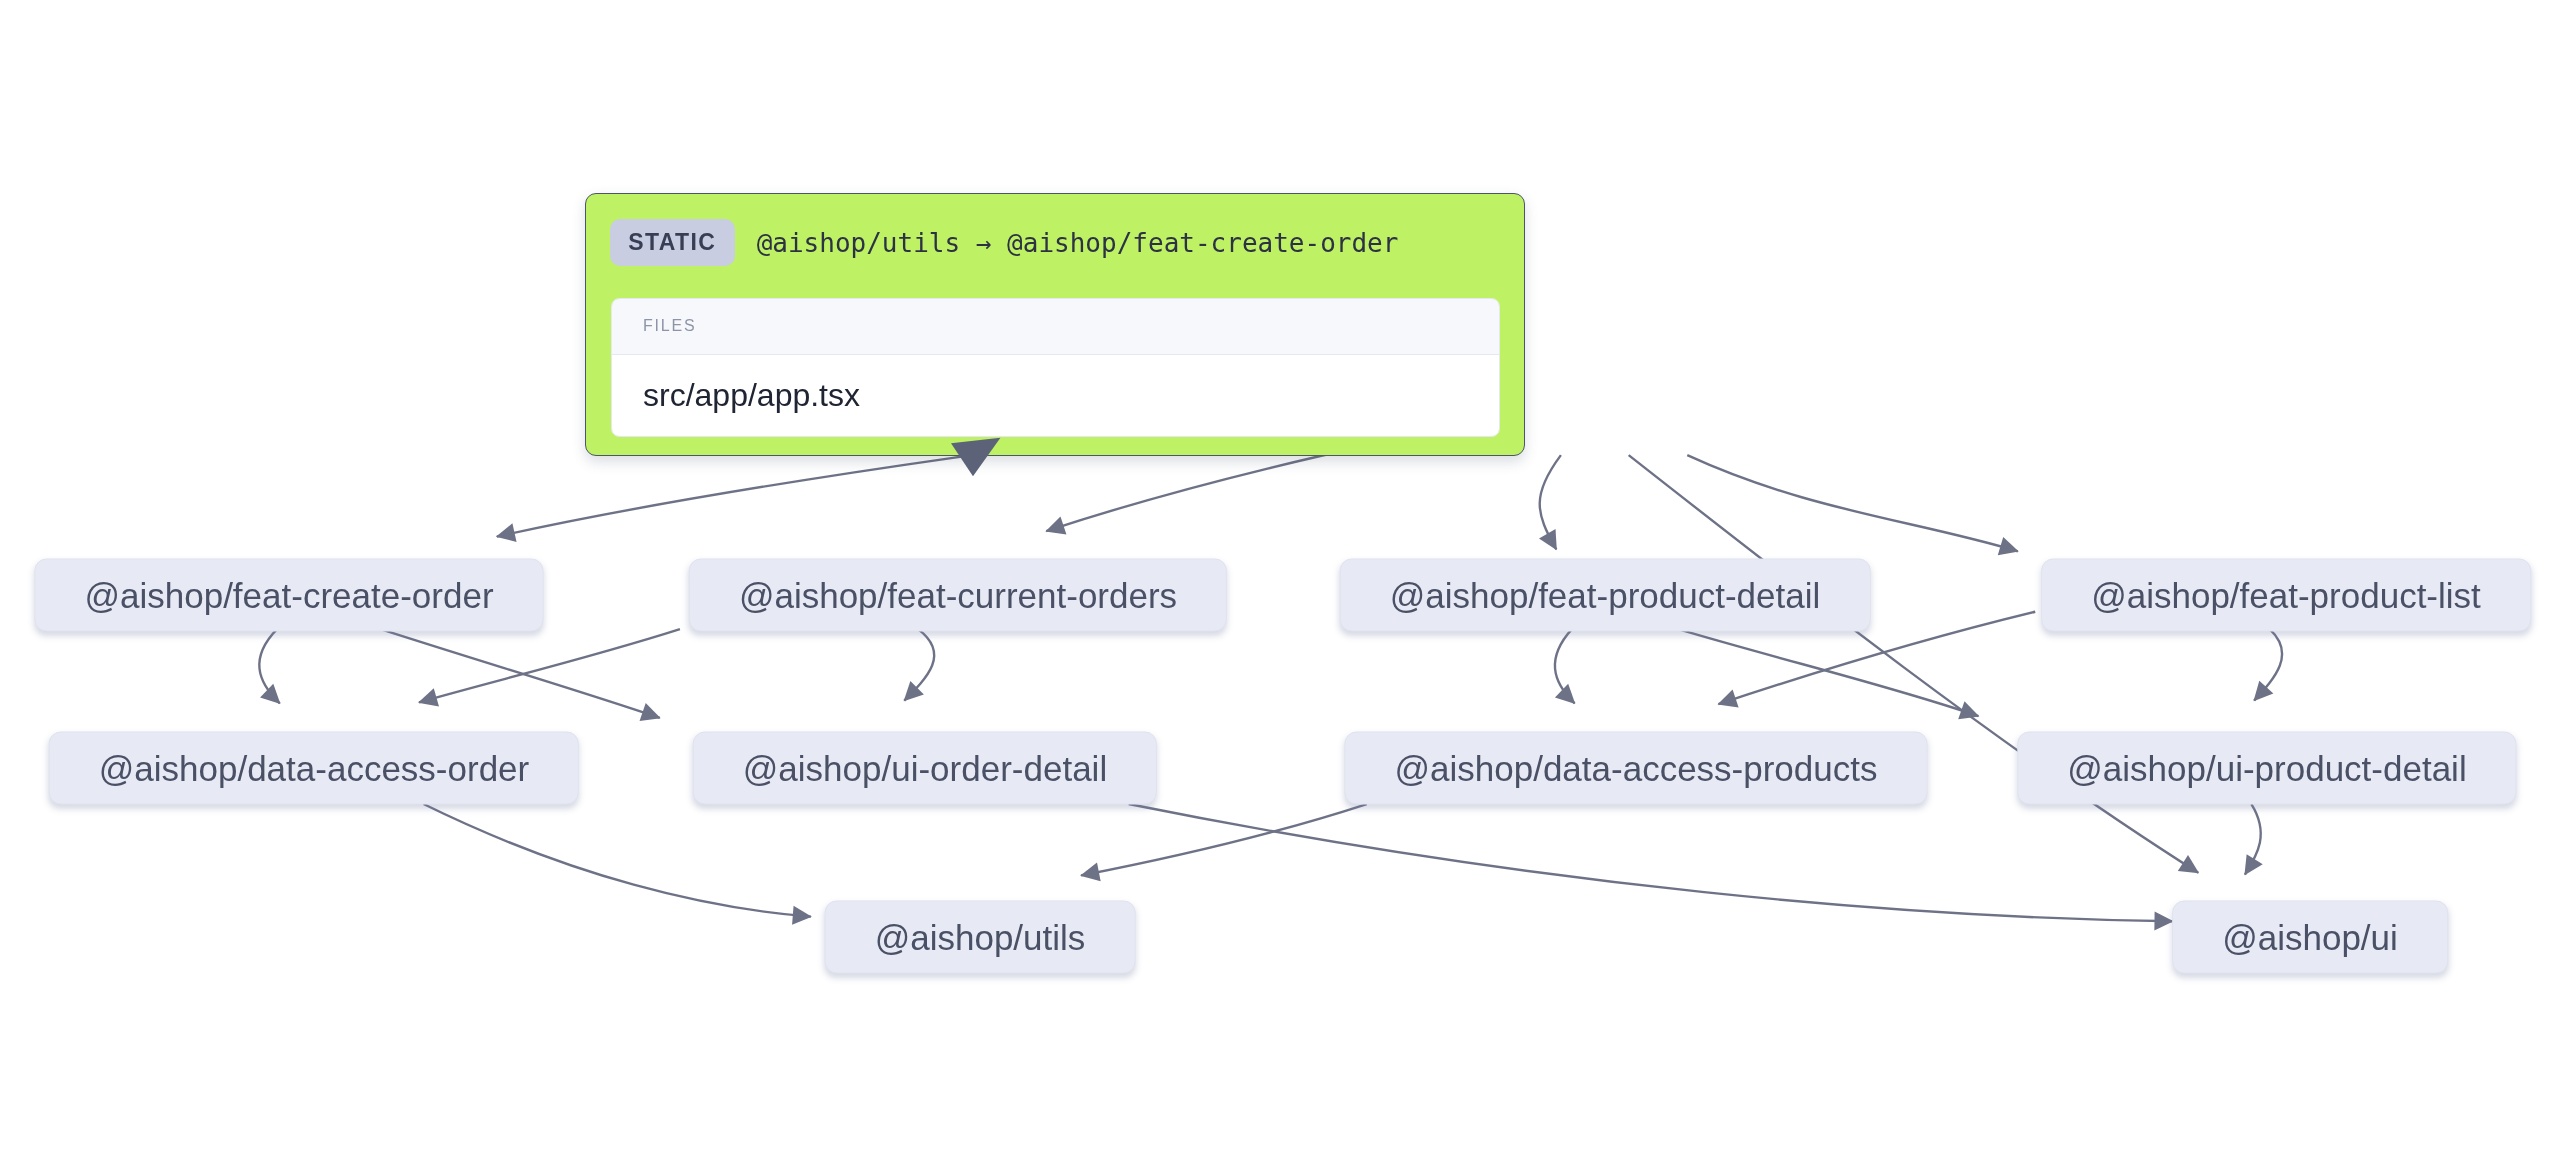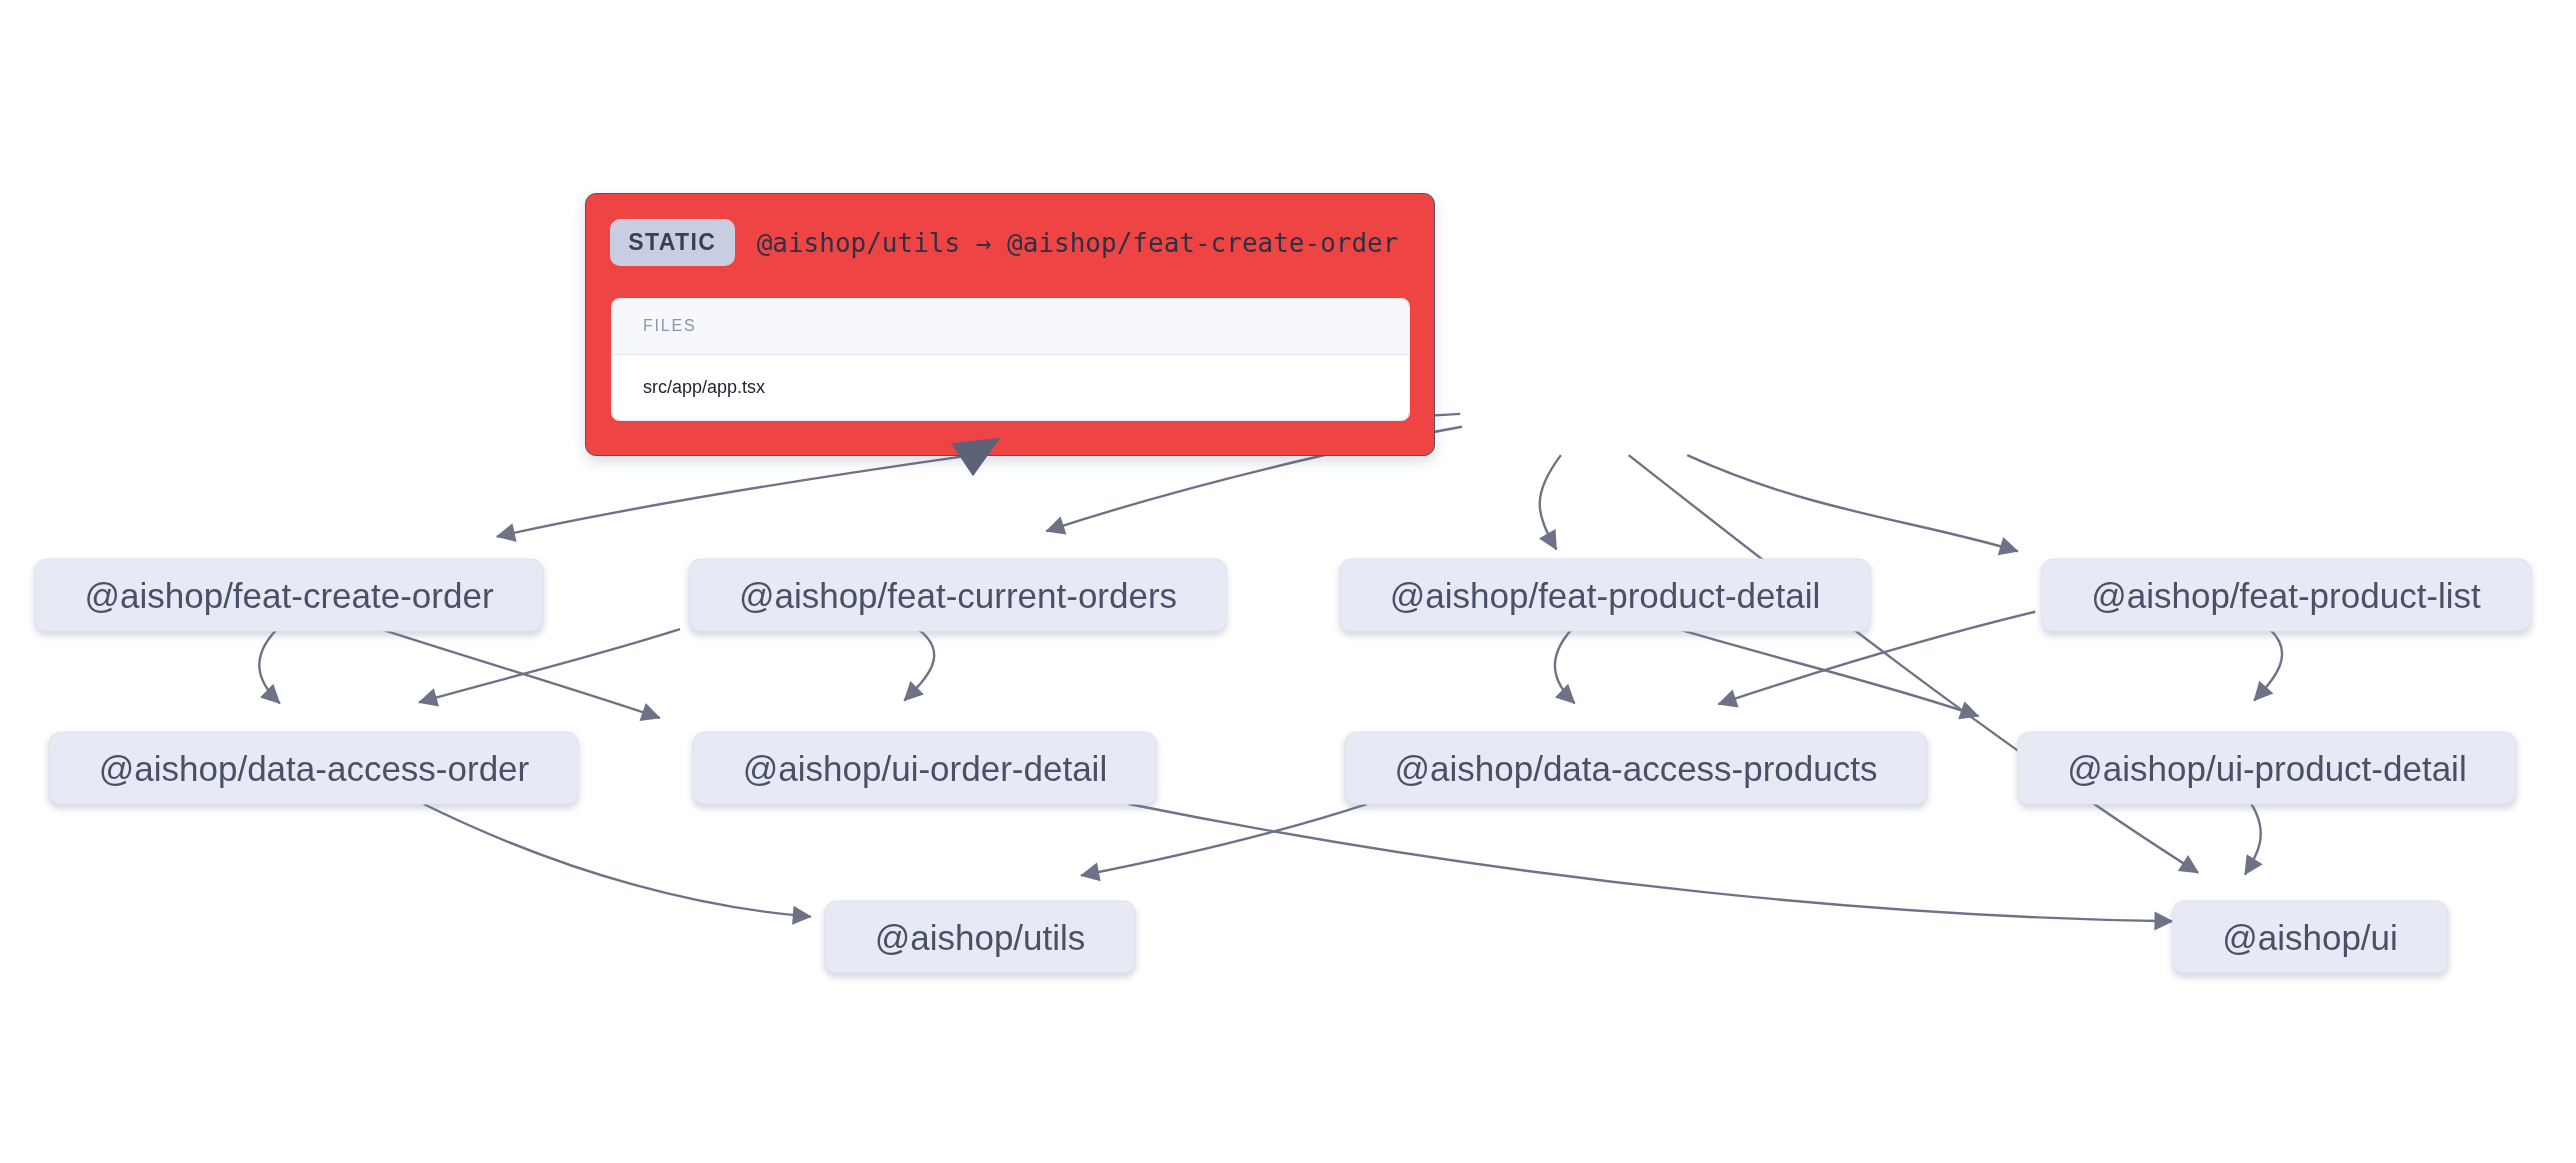--- a/index.html
+++ b/index.html
@@ -26,23 +26,23 @@
     border-radius:12px;
     border:0.9px solid #e0e3ef;
     box-shadow:0 3.7px 6.4px rgba(120,130,165,0.30);
     z-index:2;
     cursor:pointer;
   }
 
   .tooltip{
     position:absolute;
     left:585px;top:193px;
-    width:850px;height:263px;
+    width:940px;height:263px;
     box-sizing:border-box;
-    background:#ef4444;
+    background:#bef264;
     border:1.8px solid #4d5568;
     border-radius:11px;
     box-shadow:0 5.5px 13px rgba(60,70,100,0.18);
     z-index:5;
   }
   .tooltip-head{
     display:flex;
     align-items:center;
     padding:25px 24px 19px 24px;
   }
@@ -73,21 +73,21 @@
     background:#f7f8fc;
     border-bottom:0.9px solid #e6e8f1;
     padding:18.3px 31px;
     font-size:16px;
     letter-spacing:1.8px;
     color:#8e94a7;
   }
   .file-row{
     background:#ffffff;
     padding:22px 31px;
-    font-size:18px;
+    font-size:32px;
     color:#202534;
   }
 </style>
 </head>
 <body>
 
 <div class="canvas">
 
   <svg class="edges" width="2576" height="1163" viewBox="0 0 2812 1270">
     <defs>

